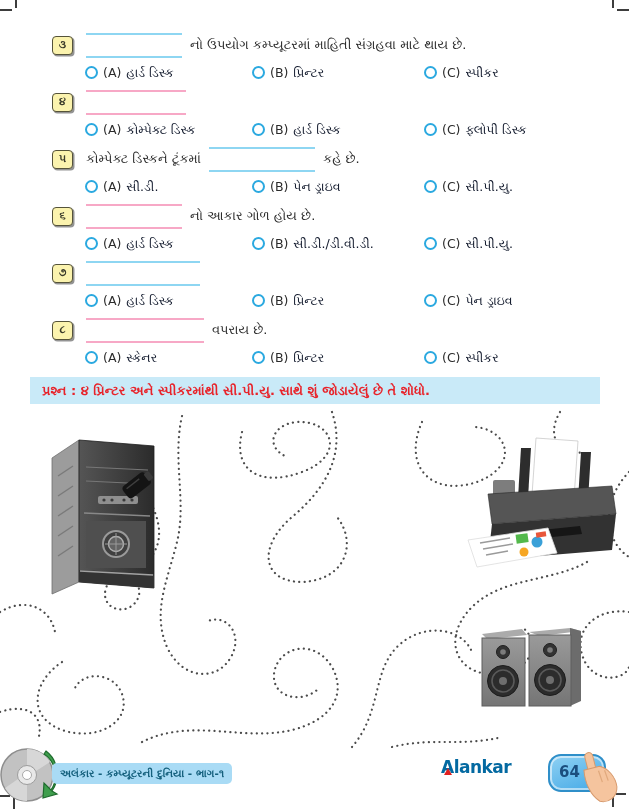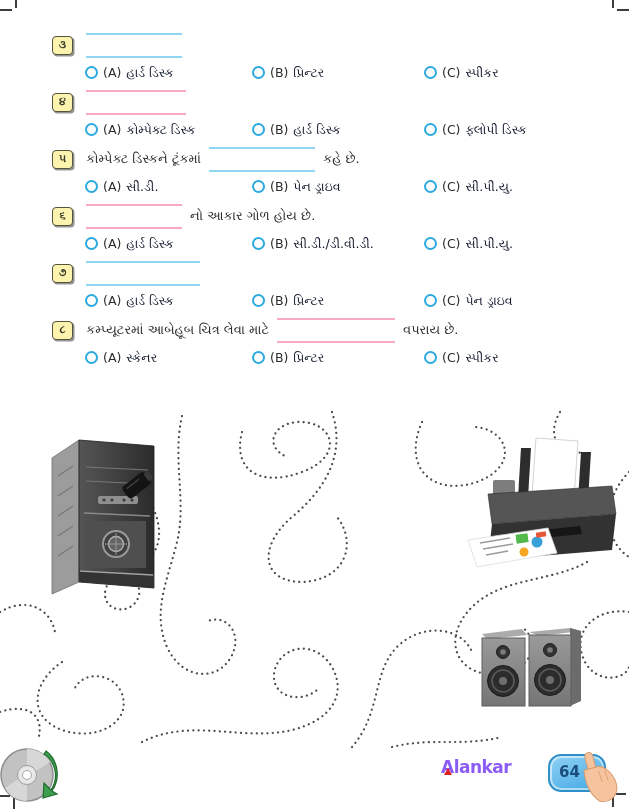--- a/index.html
+++ b/index.html
@@ -49,21 +49,21 @@
 
   
   .footer { position:absolute; left:0; bottom:0; width:629px; height:62px; }
   .cd-icon { position:absolute; left:0; bottom:3px; }
   .ribbon {
     position:absolute; left:52px; bottom:25px; width:180px; height:21px;
     background:#a9dbf5; border-radius:5px; display:flex; align-items:center; justify-content:center;
   }
   .ribbon-text { font-size:10.5px; font-weight:bold; color:#15607d; white-space:nowrap; }
   .logo { position:absolute; left:441px; bottom:32px; height:20px; }
-  .logo-text { font-size:17px; font-weight:bold; color:#8b5cf6; letter-spacing:-0.5px; position:relative; }
+  .logo-text { font-size:17px; font-weight:bold; color:#0369a1; letter-spacing:-0.5px; position:relative; }
   .logo-tri {
     position:absolute; left:3px; bottom:2px; width:0; height:0;
     border-left:4px solid transparent; border-right:4px solid transparent;
     border-bottom:7px solid #e02020;
   }
   .page-badge {
     position:absolute; left:548px; bottom:17px; width:58px; height:38px;
     background:linear-gradient(160deg,#8fd1f3,#44a9e6); border:2px solid #2f8fc9;
     border-radius:13px; box-shadow:inset 0 0 0 2px rgba(255,255,255,.55);
   }
@@ -86,20 +86,21 @@
   <div class="crop" style="left:616px;top:793px;width:10px;height:2px;"></div>
   <div class="crop" style="left:612px;top:796px;width:2px;height:11px;"></div>
 
   <section class="q-section">
 
     <div class="q-block">
       <div class="q-line">
         <span class="q-badge">૩</span>
 
         <span class="blank blue" style="width:96px;"></span>
+        <span class="q-post">નો ઉપયોગ કમ્પ્યૂટરમાં માહિતી સંગ્રહવા માટે થાય છે.</span>
       </div>
       <div class="opt-row">
         <span class="option">
             <span class="radio"></span>
             <span class="opt-letter">(A)</span>
             <span class="opt-text">હાર્ડ ડિસ્ક</span>
           </span>
         <span class="option">
             <span class="radio"></span>
             <span class="opt-letter">(B)</span>
@@ -211,21 +212,20 @@
             <span class="radio"></span>
             <span class="opt-letter">(C)</span>
             <span class="opt-text">પેન ડ્રાઇવ</span>
           </span>
       </div>
     </div>
 
     <div class="q-block">
       <div class="q-line">
         <span class="q-badge">૮</span>
-        <span class="q-pre">કમ્પ્યૂટરમાં આબેહૂબ ચિત્ર લેવા માટે</span>
         <span class="blank pink" style="width:118px;"></span>
         <span class="q-post">વપરાય છે.</span>
       </div>
       <div class="opt-row">
         <span class="option">
             <span class="radio"></span>
             <span class="opt-letter">(A)</span>
             <span class="opt-text">સ્કેનર</span>
           </span>
         <span class="option">
@@ -235,20 +235,23 @@
           </span>
         <span class="option">
             <span class="radio"></span>
             <span class="opt-letter">(C)</span>
             <span class="opt-text">સ્પીકર</span>
           </span>
       </div>
     </div>
   </section>
 
+  <div class="banner">
+    <span class="banner-text">પ્રશ્ન : ૪ પ્રિન્ટર અને સ્પીકરમાંથી સી.પી.યુ. સાથે શું જોડાયેલું છે તે શોધો.</span>
+  </div>
 
   <svg class="maze" width="629" height="342" viewBox="0 0 629 342">
     <defs>
       <linearGradient id="gFront" x1="0" y1="0" x2="1" y2="0">
         <stop offset="0" stop-color="#555555"></stop>
           <stop offset="1" stop-color="#2b2b2b"></stop>
       </linearGradient>
       <linearGradient id="gSpk" x1="0" y1="0" x2="0" y2="1">
         <stop offset="0" stop-color="#9a9a9a"></stop>
           <stop offset="1" stop-color="#757575"></stop>
@@ -343,20 +346,23 @@
 
   <div class="footer">
     <svg class="cd-icon" width="62" height="60" viewBox="0 0 62 60">
       <circle cx="27" cy="29" r="26" fill="#c2c2c2" stroke="#8e8e8e" stroke-width="1.5"></circle>
       <path d="M27,3 A26,26 0 0 1 50,16 L36,25 A10,10 0 0 0 27,19 Z" fill="#d7d7d7"></path>
       <path d="M27,55 A26,26 0 0 1 5,42 L18,33 A10,10 0 0 0 27,39 Z" fill="#d7d7d7"></path>
       <circle cx="27" cy="29" r="9.5" fill="#e8e8e8" stroke="#9e9e9e" stroke-width="1"></circle>
       <circle cx="27" cy="29" r="4.5" fill="#ffffff" stroke="#aaaaaa" stroke-width="1"></circle>
       <path d="M44,8 C56,16 59,32 51,44 L44,37 L43,52 L57,48 L52,45 C61,32 58,14 46,5 Z" fill="#3f9e4d" stroke="#1e6b2d" stroke-width="1.2"></path>
     </svg>
+    <div class="ribbon">
+      <span class="ribbon-text">અલંકાર - કમ્પ્યૂટરની દુનિયા - ભાગ-૧</span>
+    </div>
     <div class="logo">
       <span class="logo-text">Alankar</span>
       <span class="logo-tri"></span>
     </div>
     <div class="page-badge">
       <span class="page-num">64</span>
     </div>
     <svg class="hand" width="40" height="56" viewBox="0 0 40 56">
       <g transform="rotate(-14 20 28)">
         <rect x="12" y="2" width="8" height="20" rx="4" fill="#f5c49e" stroke="#d79a6d" stroke-width="1"></rect>

